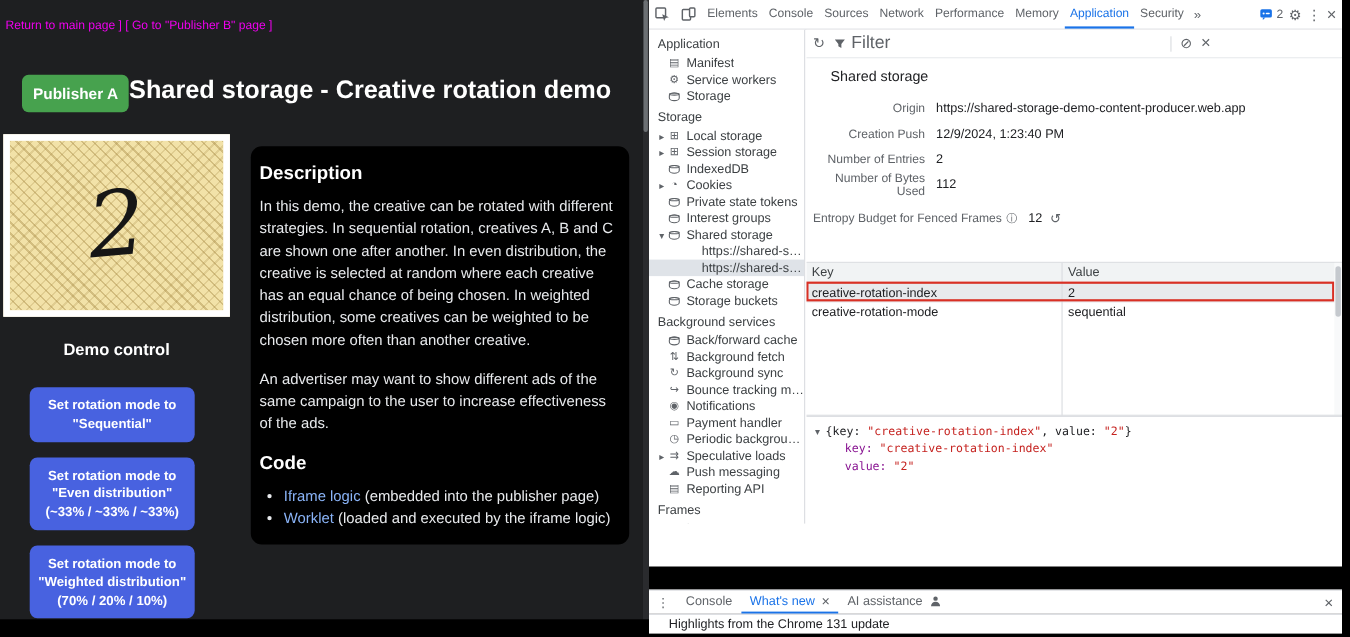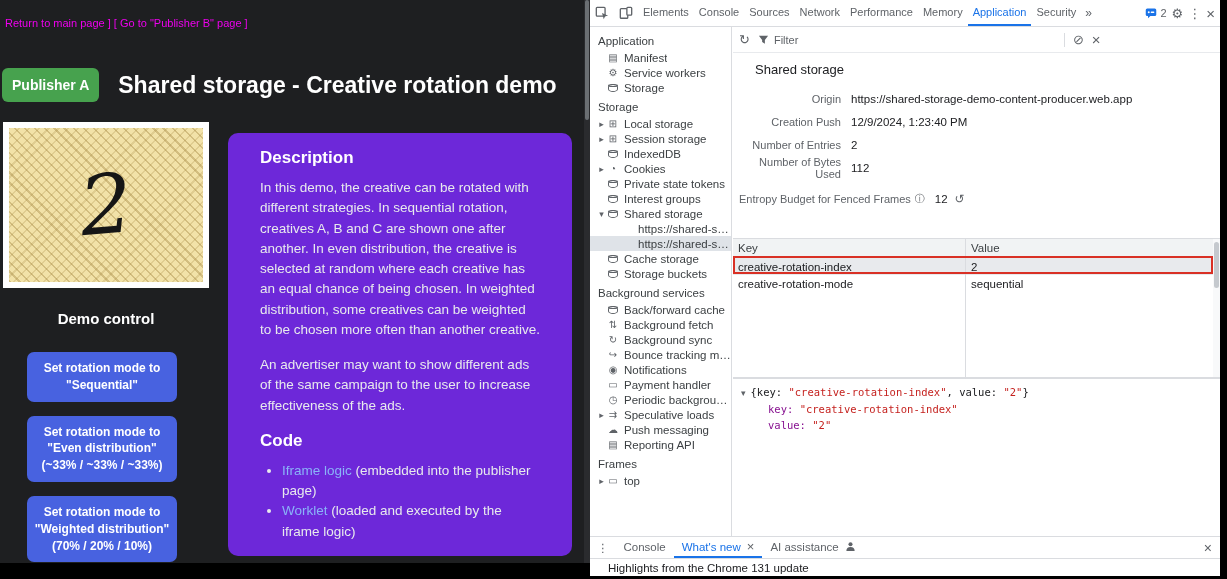--- a/index.html
+++ b/index.html
@@ -2,44 +2,44 @@
 <html><head>
 <meta charset="utf-8">
 <style>
   html,body{margin:0;padding:0}
   body{width:1227px;height:579px;position:relative;background:#000;overflow:hidden;
        font-family:"Liberation Sans",sans-serif;-webkit-font-smoothing:antialiased}
 
   
   .page{position:absolute;left:0;top:0;width:584px;height:563px;background:#1e1f21;overflow:hidden}
   .nav-links{position:absolute;top:17px;left:5px;font-size:11px;color:#ee00ee;cursor:pointer;white-space:nowrap}
-  .header{position:absolute;top:68px;left:2px;display:flex;align-items:center;gap:19px;width:578px}
+  .header{position:absolute;top:68px;left:20px;display:flex;align-items:flex-start;gap:0;width:578px}
   .badge{background:#47a24e;color:#fff;font-weight:bold;font-size:14px;padding:9px 10px;border-radius:6px;white-space:nowrap}
   .page-title{font-size:23px;font-weight:bold;color:#fff;white-space:nowrap}
   .creative{position:absolute;top:122px;left:3px;width:194px;height:154px;border:6px solid #fff;
             background-color:#f2e2a8;
             background-image:repeating-linear-gradient(45deg,rgba(160,130,60,.38) 0 1.5px,transparent 1.5px 7px),
                              repeating-linear-gradient(-45deg,rgba(160,130,60,.22) 0 1.5px,transparent 1.5px 7px);
             display:flex;align-items:center;justify-content:center}
   .creative-num{font-family:"DejaVu Serif",serif;font-style:italic;font-size:82px;color:#161616;transform:rotate(-5deg);line-height:1}
   .demo-title{position:absolute;top:310px;left:0;width:212px;text-align:center;color:#fff;font-weight:bold;font-size:15px}
   .btn-stack{position:absolute;top:352px;left:27px;width:150px;display:flex;flex-direction:column;gap:14px}
   .demo-btn{background:#4862e0;color:#fff;font-weight:bold;font-size:12px;border:none;border-radius:7px;
             padding:8px 6px;line-height:1.4;text-align:center;font-family:inherit;cursor:pointer}
-  .desc-card{position:absolute;top:133px;left:228px;width:344px;box-sizing:border-box;padding:15px 32px 14px;
-             background:#6d28d9;border-radius:10px;color:#e8eaed}
+  .desc-card{position:absolute;top:133px;left:228px;width:344px;box-sizing:border-box;padding:15px 8px 14px;
+             background:#000000;border-radius:10px;color:#e8eaed}
   .desc-card h2{font-size:17px;color:#fff;margin:0 0 10px;font-weight:bold}
   .desc-card p{font-size:13.5px;line-height:1.5;margin:0 0 15px}
   .code-list{margin:4px 0 0;padding-left:22px;font-size:13.5px;line-height:1.5;color:#e8eaed}
   .code-list a{color:#8ab4f8;text-decoration:none;cursor:pointer}
   .page-scroll{position:absolute;left:584px;top:0;width:6px;height:563px;background:#2a2b2e}
   .page-scroll .thumb{position:absolute;left:1px;top:0;width:4px;height:120px;background:#6b6f73;border-radius:2px}
 
   
-  .devtools{position:absolute;left:590px;top:0;width:630px;height:575px;background:#fff;font-size:12px;color:#202124}
+  .devtools{position:absolute;left:590px;top:0;width:630px;height:515px;background:#fff;font-size:12px;color:#202124}
   .tabbar{height:26px;border-bottom:1px solid #dadce0;display:flex;align-items:stretch;background:#fff}
   .tb-ico{width:24px;display:flex;align-items:center;justify-content:center;color:#5f6368;cursor:pointer}
   .tabs{display:flex;align-items:stretch}
   .dt-tab{padding:0 5px;display:flex;align-items:center;font-size:11px;color:#5f6368;border-bottom:2px solid transparent;cursor:pointer;white-space:nowrap}
   .dt-tab.active{color:#1a73e8;border-bottom-color:#1a73e8}
   .more-tabs{display:flex;align-items:center;padding:0 4px;color:#5f6368;cursor:pointer}
   .tb-right{margin-left:auto;display:flex;align-items:center;gap:5px;padding-right:5px}
   .issues{display:flex;align-items:center;gap:3px;font-size:11px;color:#5f6368;cursor:pointer}
   .tb-glyph{color:#5f6368;font-size:13px;cursor:pointer;line-height:1}
   .tb-close{color:#5f6368;font-size:15px;cursor:pointer;line-height:1}
@@ -67,21 +67,21 @@
   .tico[data-icon="speculative"]::before{content:"⇉"}
   .tico[data-icon="cloud"]::before{content:"☁"}
   .tico[data-icon="frame"]::before{content:"▭"}
   .tico[data-icon="database"]::before{content:"";position:absolute;left:1px;right:1px;top:2px;bottom:2px;border:1px solid #5f6368;border-radius:5px/3px}
   .tico[data-icon="database"]::after{content:"";position:absolute;left:1px;right:1px;top:2px;height:3px;border:1px solid #5f6368;border-radius:50%;box-sizing:border-box}
   .tlabel{overflow:hidden;text-overflow:ellipsis}
 
   
   .main{position:absolute;left:143px;top:27px;right:0;bottom:39px;background:#fff;overflow:hidden}
   .toolbar2{height:25px;display:flex;align-items:center;border-bottom:1px solid #e8eaed;padding:0 6px;gap:8px;color:#5f6368}
-  .t2-filter{display:flex;align-items:center;gap:5px;width:250px;font-size:11px;color:#5f6368;cursor:text}
+  .t2-filter{display:flex;align-items:center;gap:5px;width:250px;font-size:16px;color:#5f6368;cursor:text}
   .t2-sep{width:1px;height:14px;background:#dadce0;margin-left:48px}
   .panel-title{padding:9px 0 2px 22px;font-size:13px;color:#202124}
   .meta{padding-top:8px}
   .meta-row{display:flex;height:23px;align-items:center}
   .meta-label{width:108px;flex:0 0 108px;text-align:right;color:#5f6368;font-size:11px}
   .meta-value{margin-left:10px;font-size:11.5px;color:#202124;white-space:nowrap}
   .entropy{display:flex;align-items:center;height:24px;margin-top:8px;padding-left:6px;font-size:11px;color:#5f6368}
   .entropy .info{margin:0 4px;font-size:10px;cursor:pointer}
   .entropy .val{margin-left:6px;color:#202124;font-size:11.5px}
   .entropy .reset{margin-left:7px;font-size:12px;cursor:pointer}

